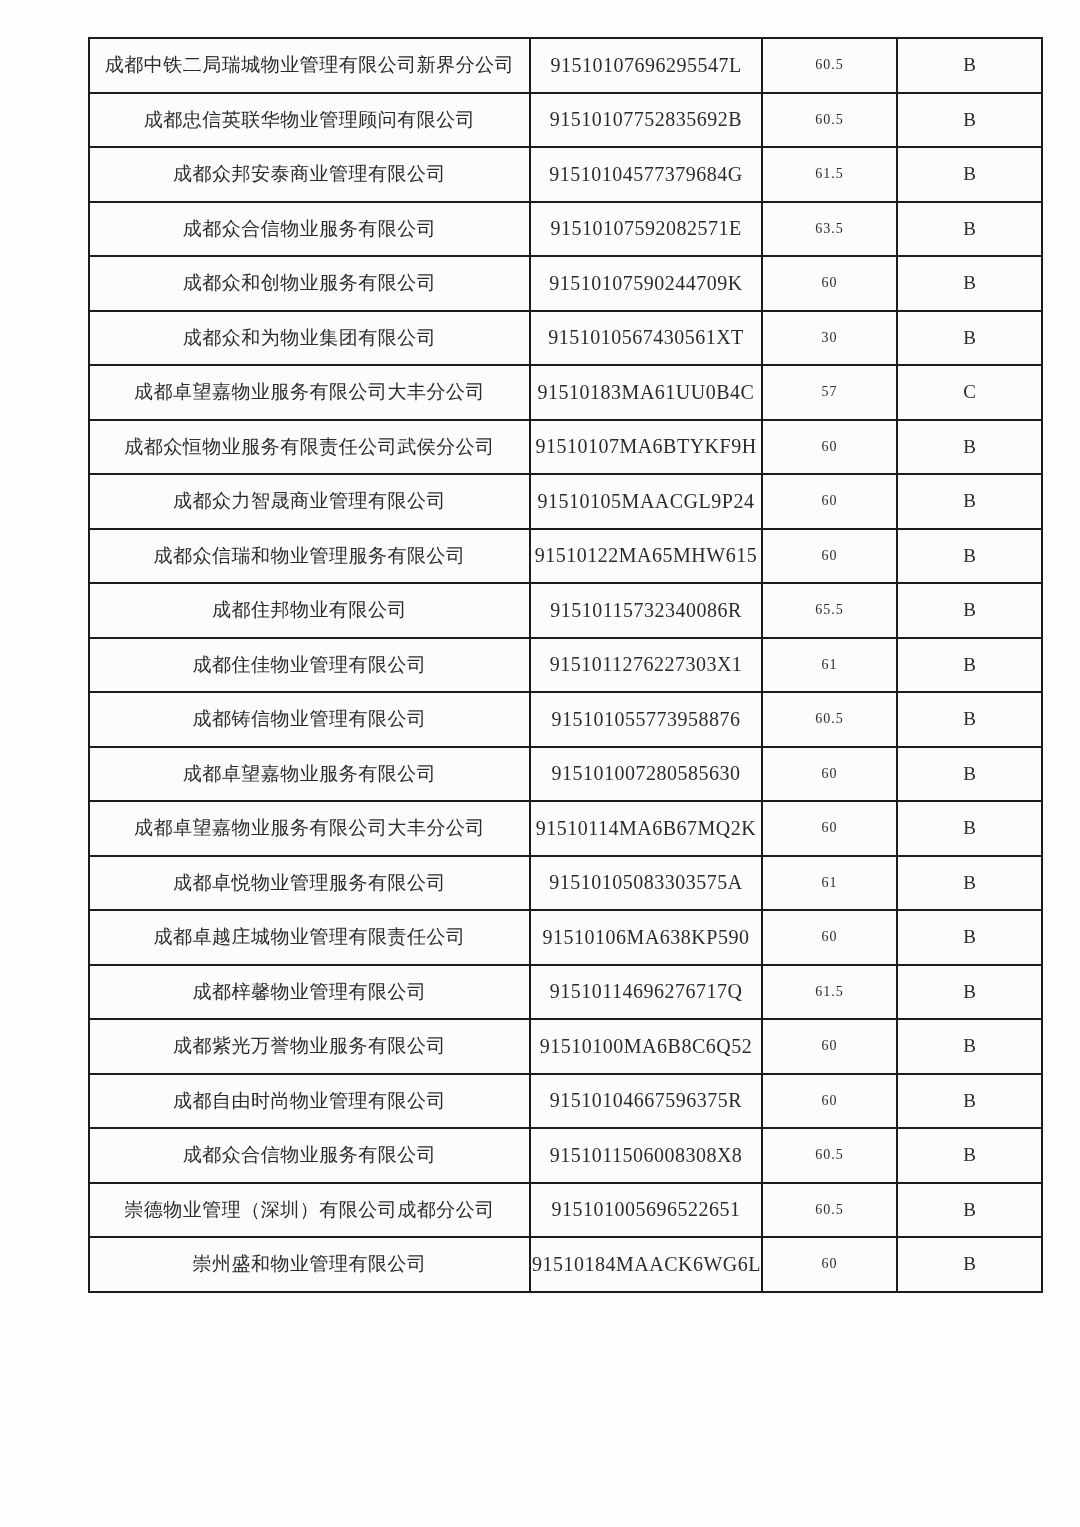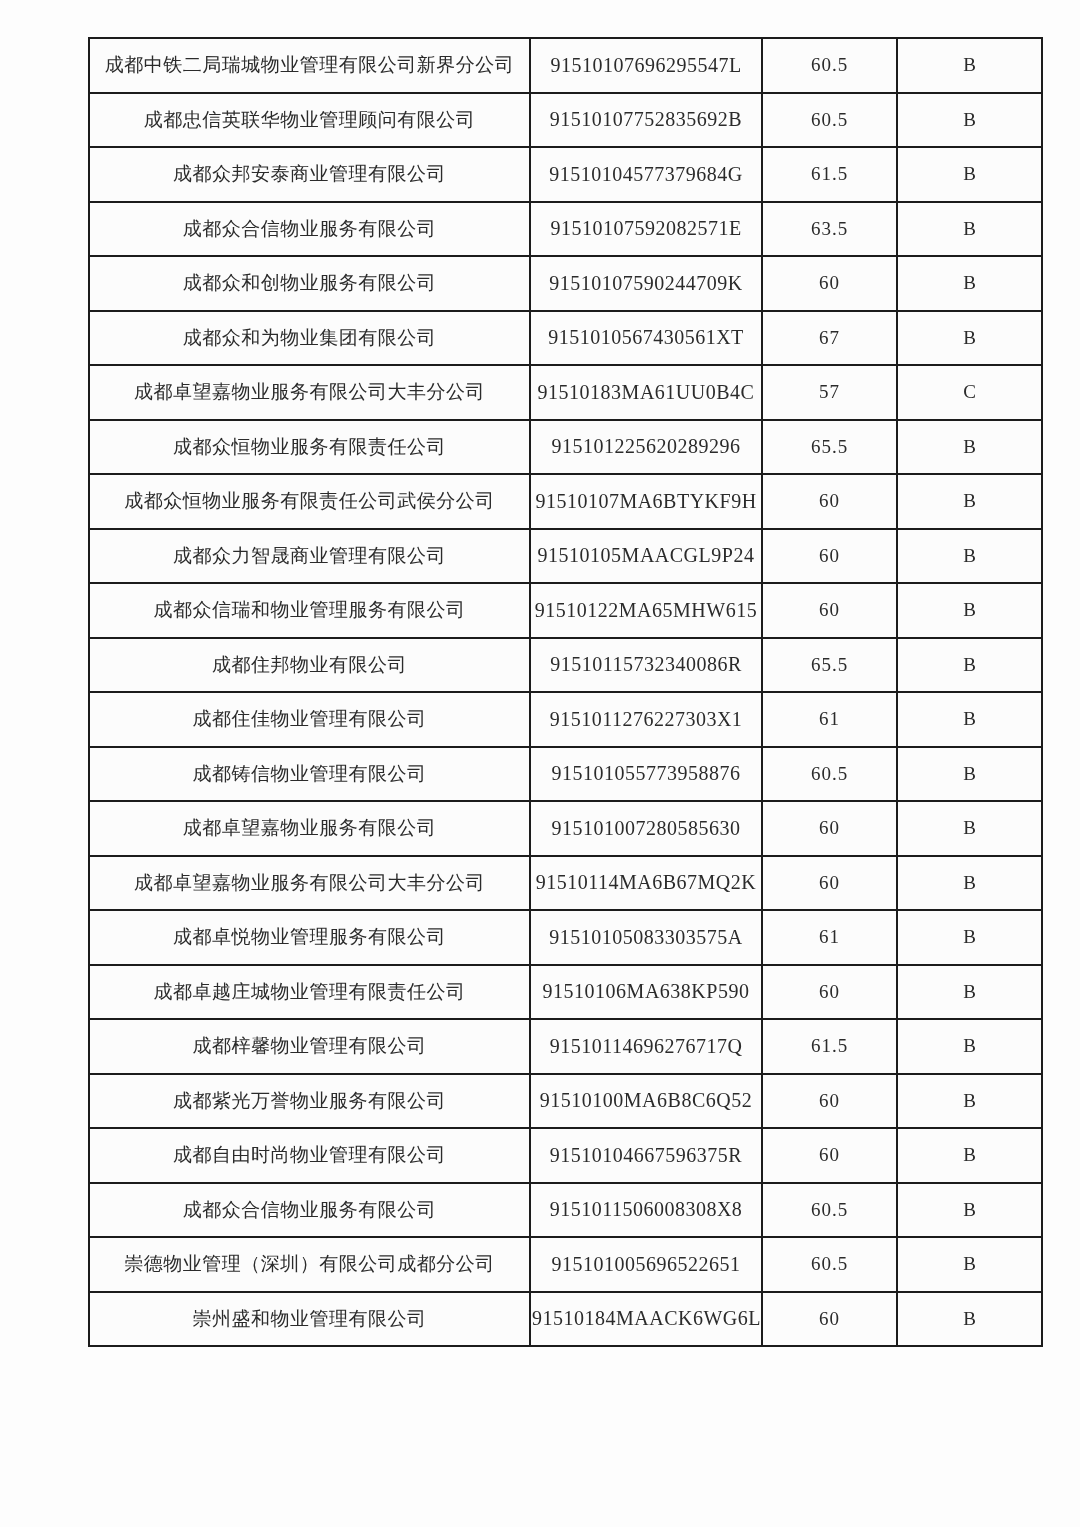--- a/index.html
+++ b/index.html
@@ -38,21 +38,21 @@
     font-size: 19px;
     letter-spacing: 0.5px;
   }
   td.col-code {
     width: 228px;
     font-size: 20px;
     letter-spacing: 0.5px;
   }
   td.col-score {
     width: 131px;
-    font-size: 19px;
+    font-size: 14px;
     letter-spacing: 1px;
   }
   td.col-grade {
     width: 141px;
     font-size: 19px;
   }
 </style>
 </head>
 <body>
 
@@ -85,34 +85,28 @@
         </tr>
         <tr>
           <td class="col-name">成都众和创物业服务有限公司</td>
           <td class="col-code">91510107590244709K</td>
           <td class="col-score">60</td>
           <td class="col-grade">B</td>
         </tr>
         <tr>
           <td class="col-name">成都众和为物业集团有限公司</td>
           <td class="col-code">9151010567430561XT</td>
-          <td class="col-score">67</td>
+          <td class="col-score">30</td>
           <td class="col-grade">B</td>
         </tr>
         <tr>
           <td class="col-name">成都卓望嘉物业服务有限公司大丰分公司</td>
           <td class="col-code">91510183MA61UU0B4C</td>
           <td class="col-score">57</td>
           <td class="col-grade">C</td>
-        </tr>
-        <tr>
-          <td class="col-name">成都众恒物业服务有限责任公司</td>
-          <td class="col-code">915101225620289296</td>
-          <td class="col-score">65.5</td>
-          <td class="col-grade">B</td>
         </tr>
         <tr>
           <td class="col-name">成都众恒物业服务有限责任公司武侯分公司</td>
           <td class="col-code">91510107MA6BTYKF9H</td>
           <td class="col-score">60</td>
           <td class="col-grade">B</td>
         </tr>
         <tr>
           <td class="col-name">成都众力智晟商业管理有限公司</td>
           <td class="col-code">91510105MAACGL9P24</td>

